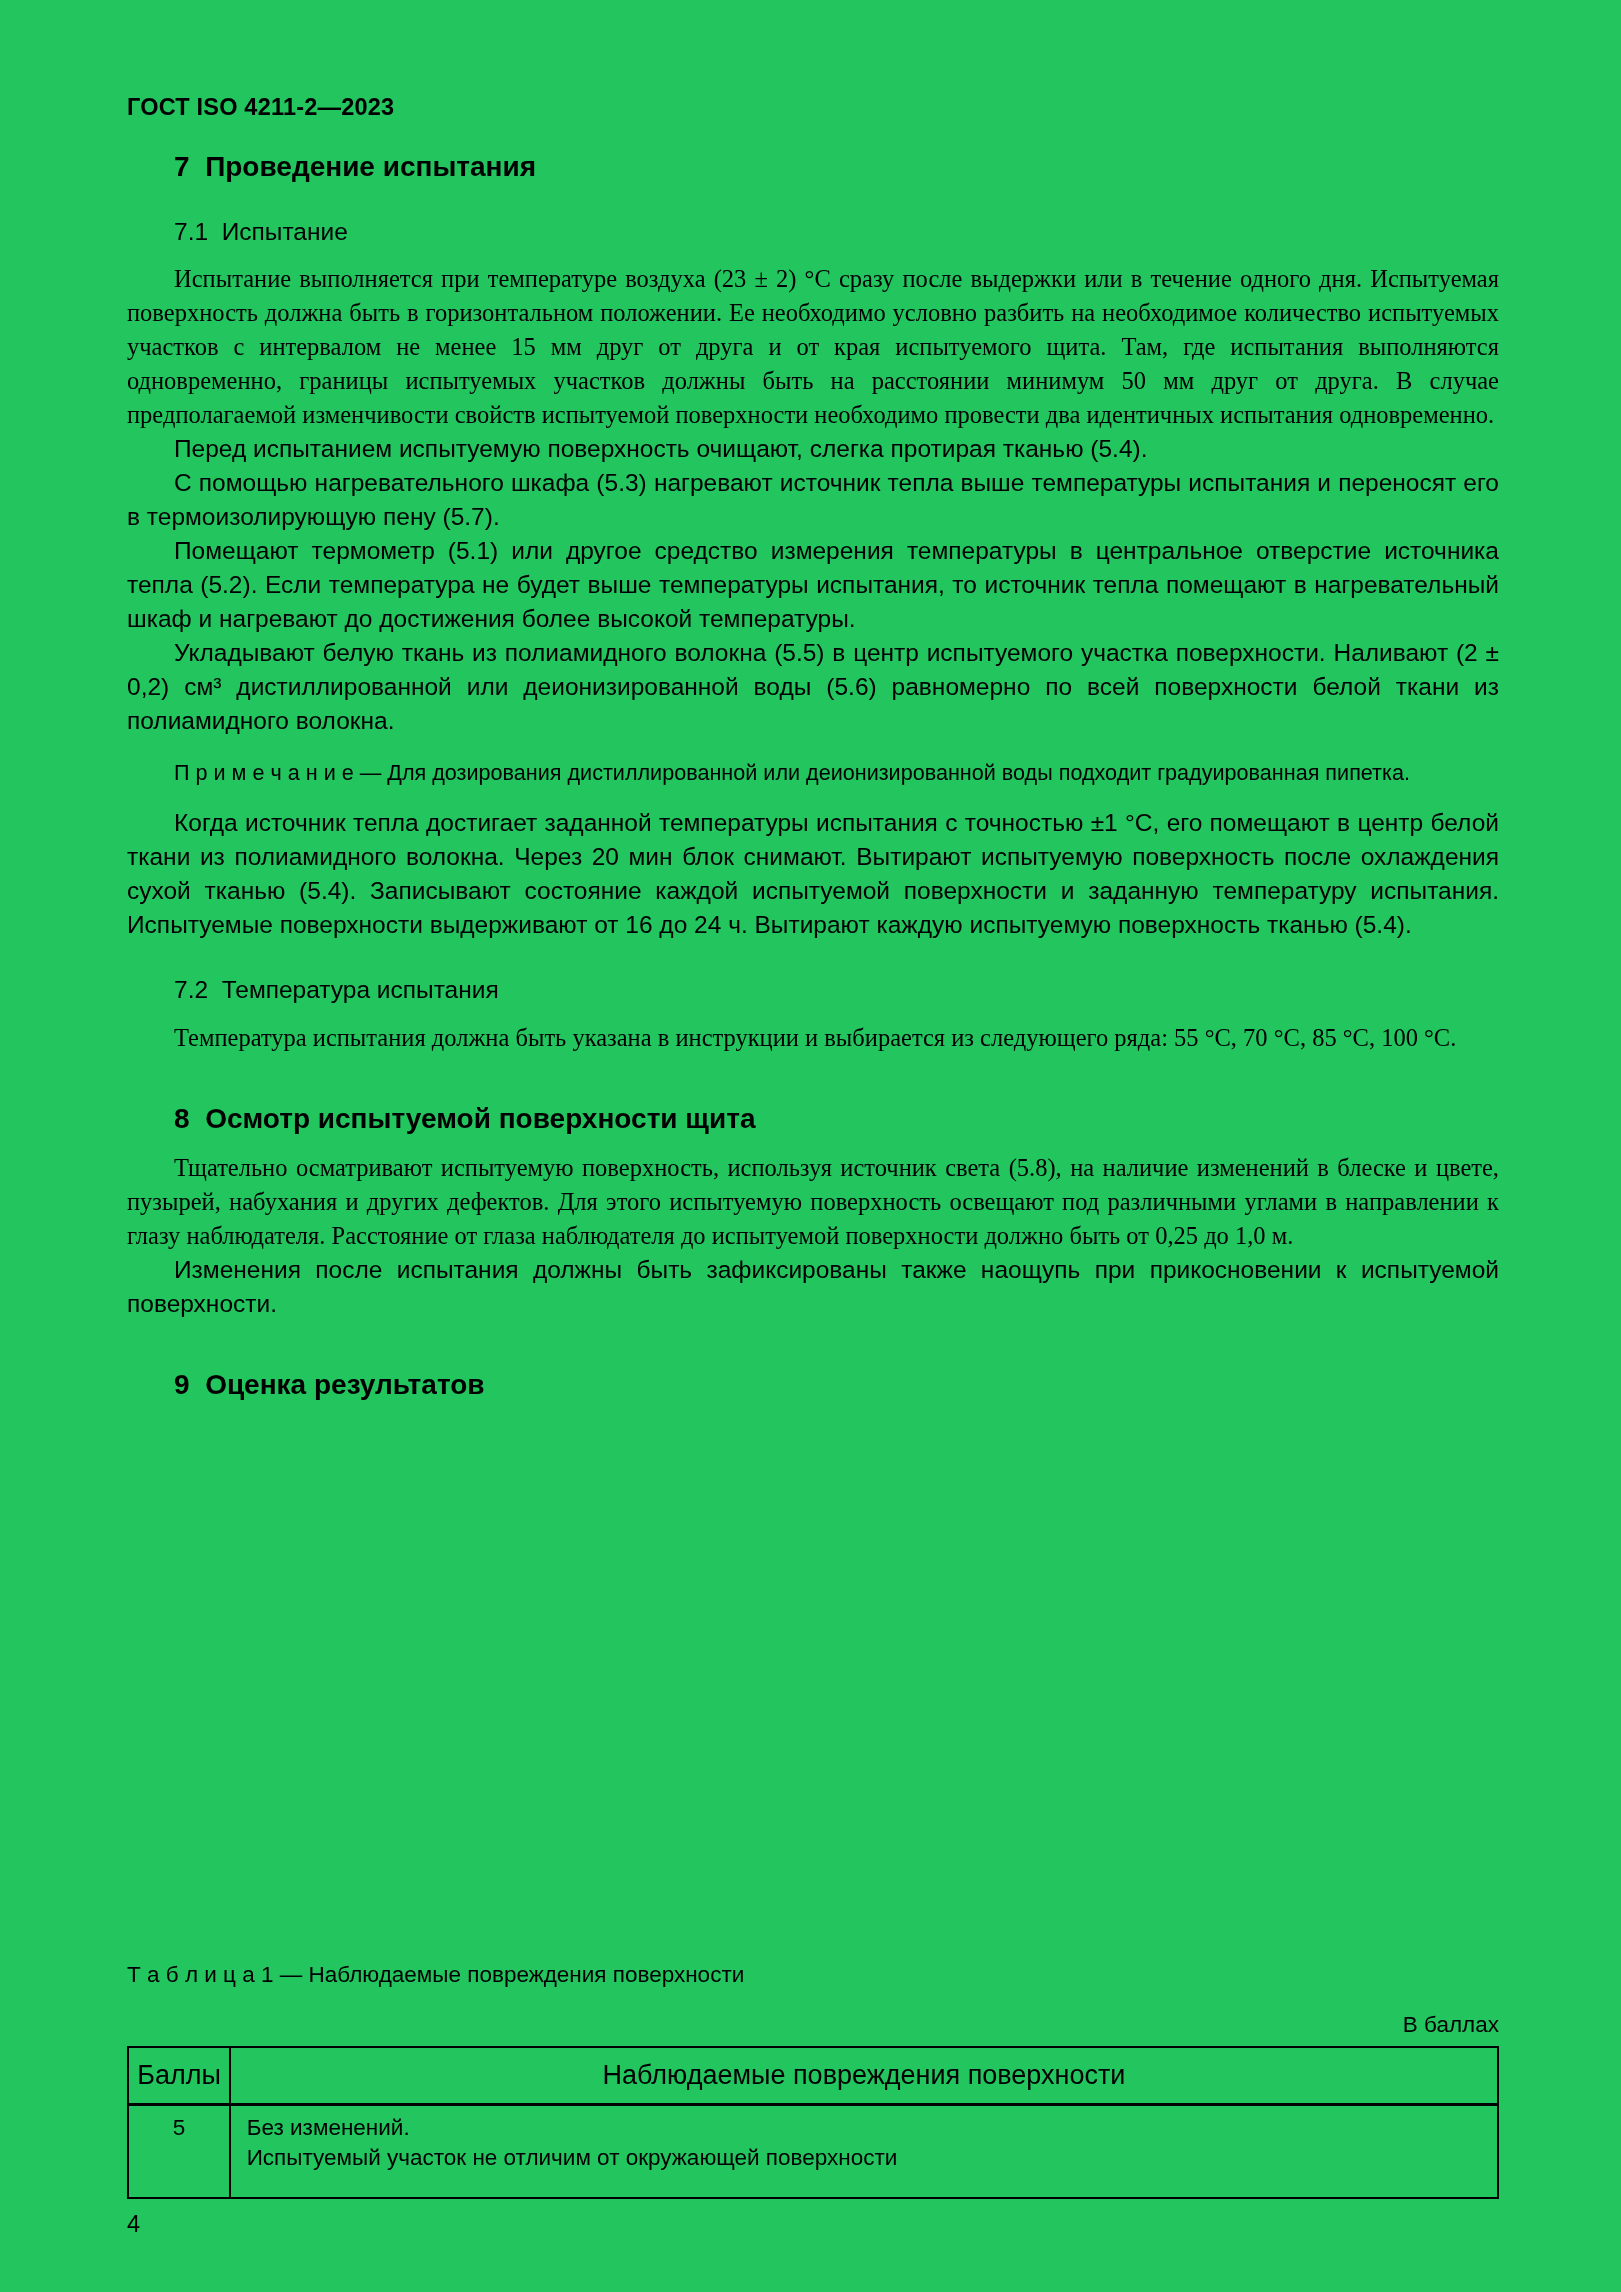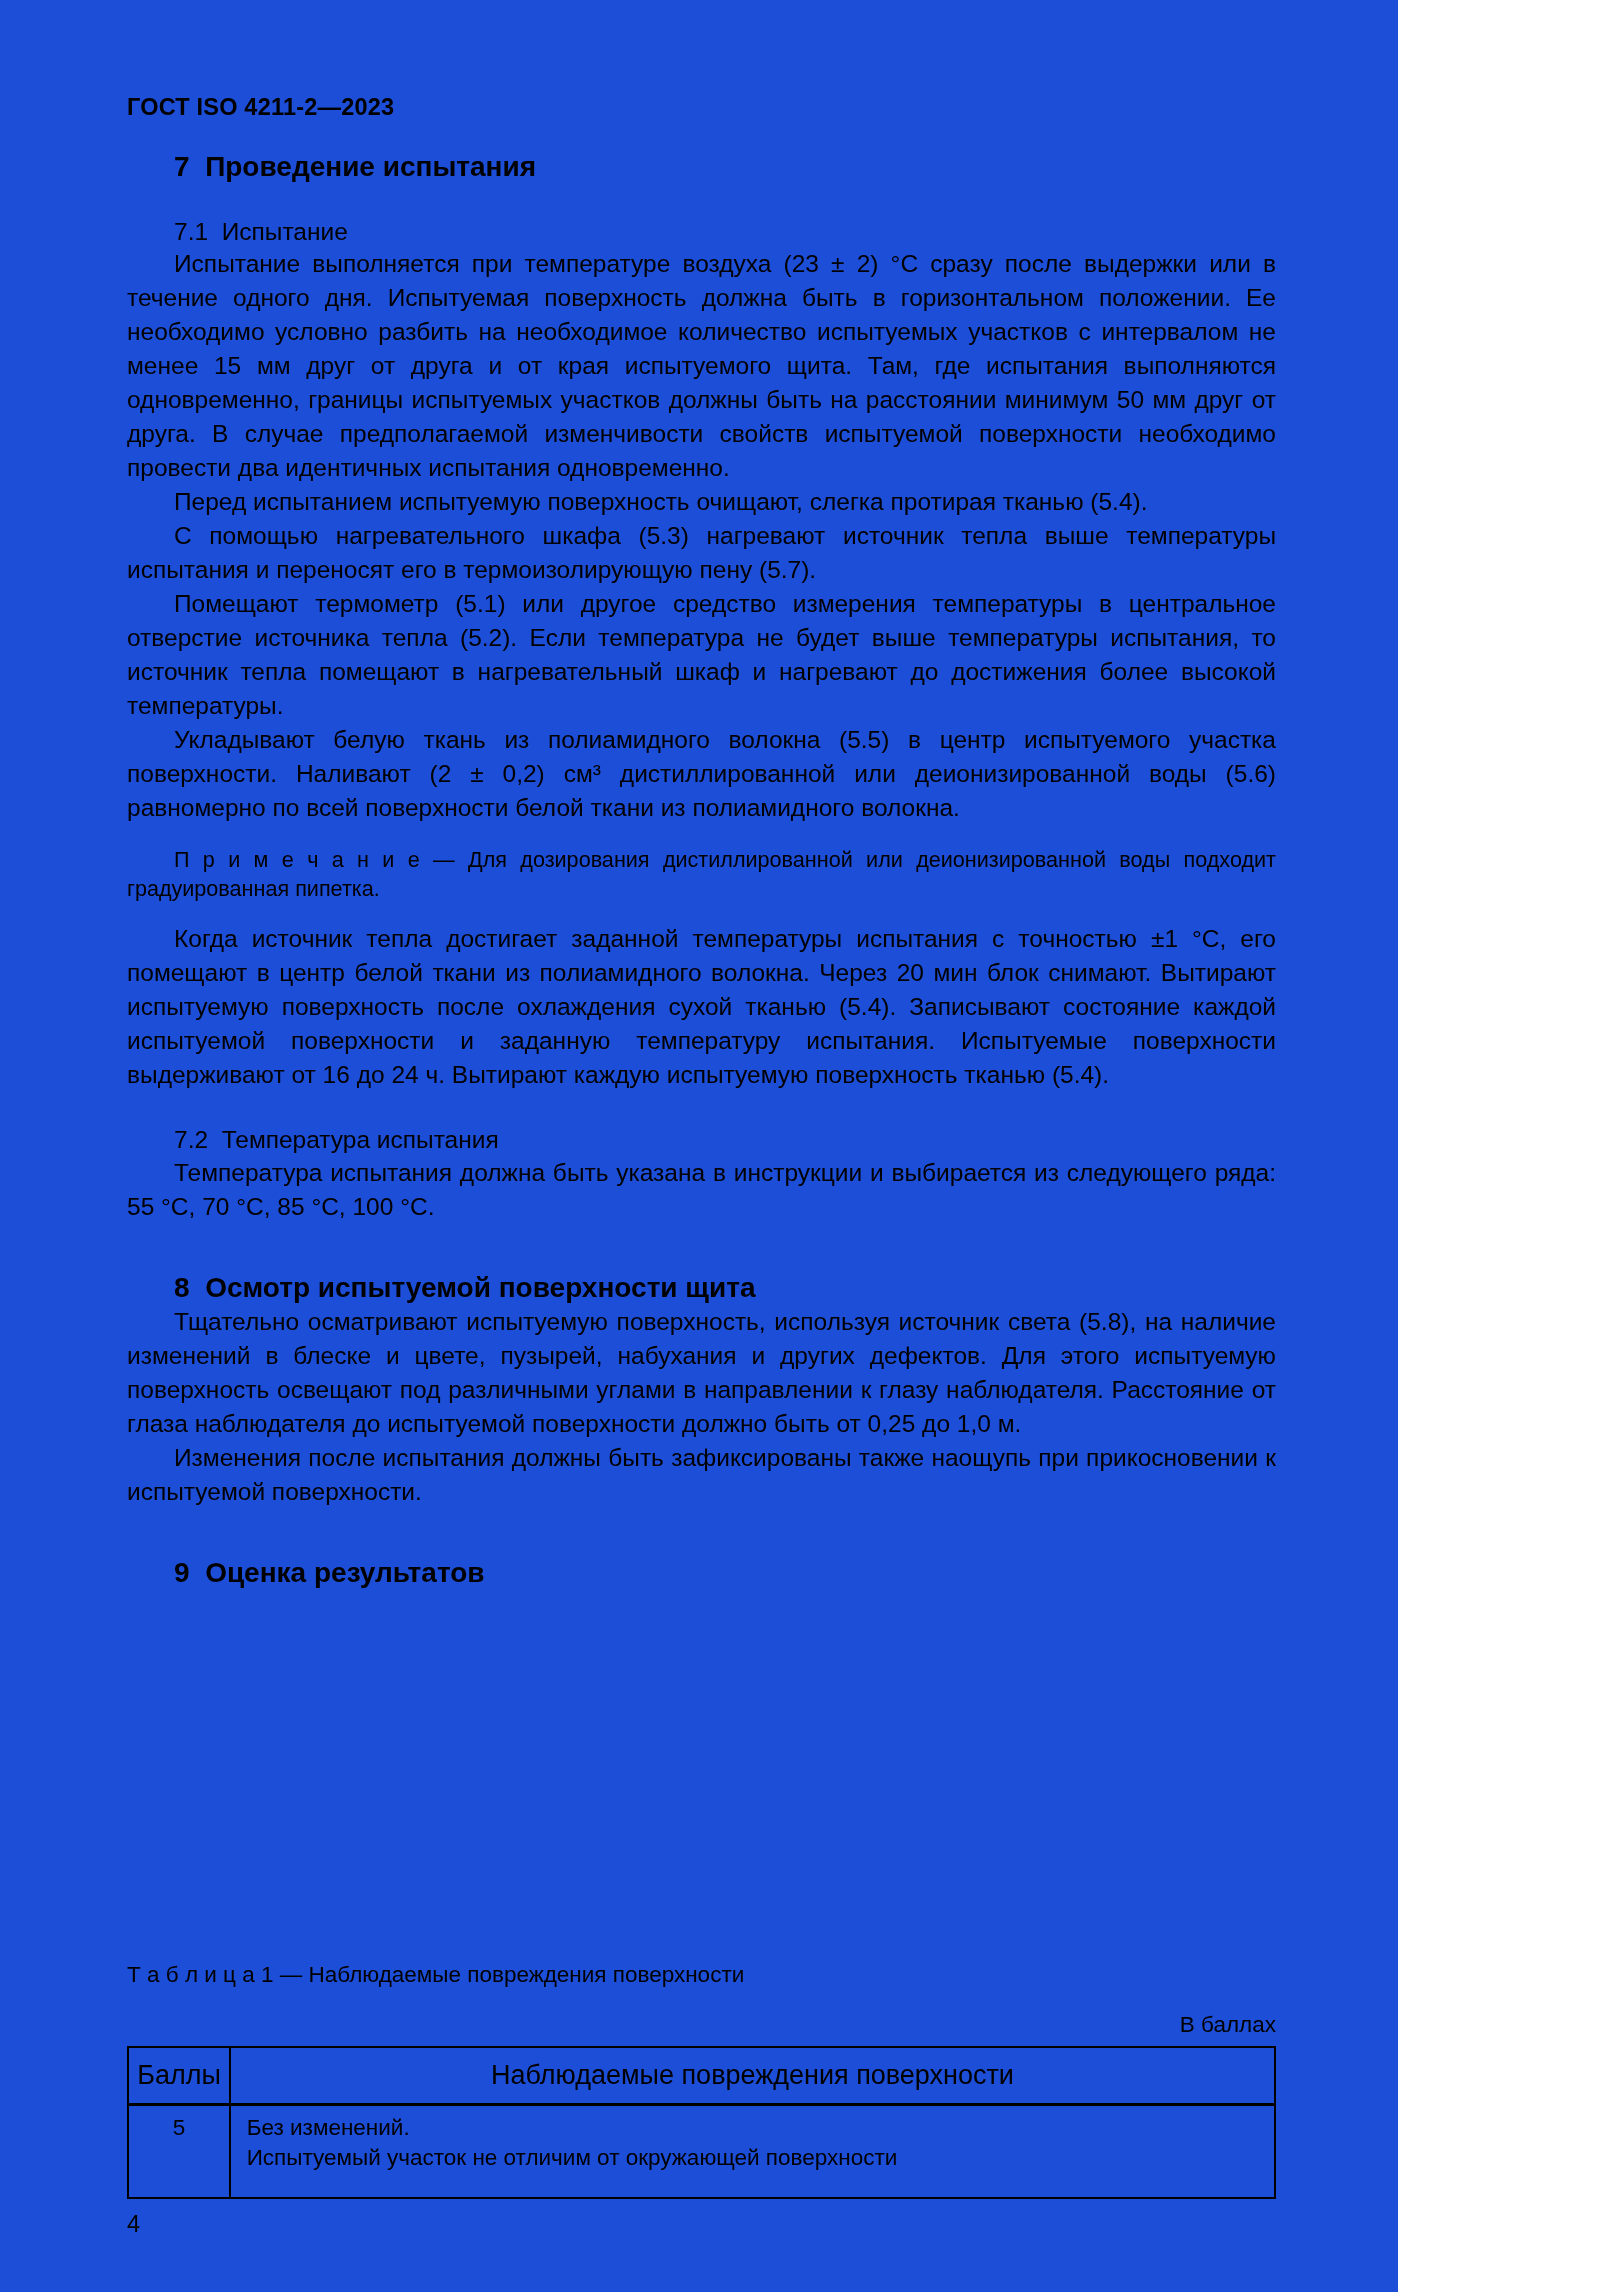--- a/index.html
+++ b/index.html
@@ -5,23 +5,23 @@
   * { margin:0; padding:0; box-sizing:border-box; }
   html, body { width:1621px; background:#ffffff; }
   body {
     height:2293px;
     font-family:"Liberation Sans", sans-serif;
     color:#000;
     position:relative;
   }
   .page {
     position:relative;
-    width:1398px;
+    width:1621px;
     height:2293px;
-    background:#1d4ed8;
+    background:#22c55e;
     padding:94px 122px 94px 127px;
     display:flex;
     flex-direction:column;
   }
   .doc-code {
     font-size:23.5px;
     font-weight:700;
     letter-spacing:0.2px;
   }
   .h-sec {
@@ -38,21 +38,21 @@
     padding-left:47px;
     margin-top:33px;
     line-height:1.2;
   }
   .para {
     font-size:24.5px;
     line-height:34px;
     text-align:justify;
     text-indent:47px;
   }
-  .h-sec + .para, .h-sub + .para { margin-top:1px; }
+  .h-sec + .para, .h-sub + .para { margin-top:16px;font-family:Liberation Serif, serif; }
   .note {
     font-size:21.6px;
     line-height:29px;
     text-align:justify;
     text-indent:47px;
     margin:19.6px 0;
   }
   .table-section { margin-top:auto; }
   .tbl-caption {
     font-size:22.5px;

